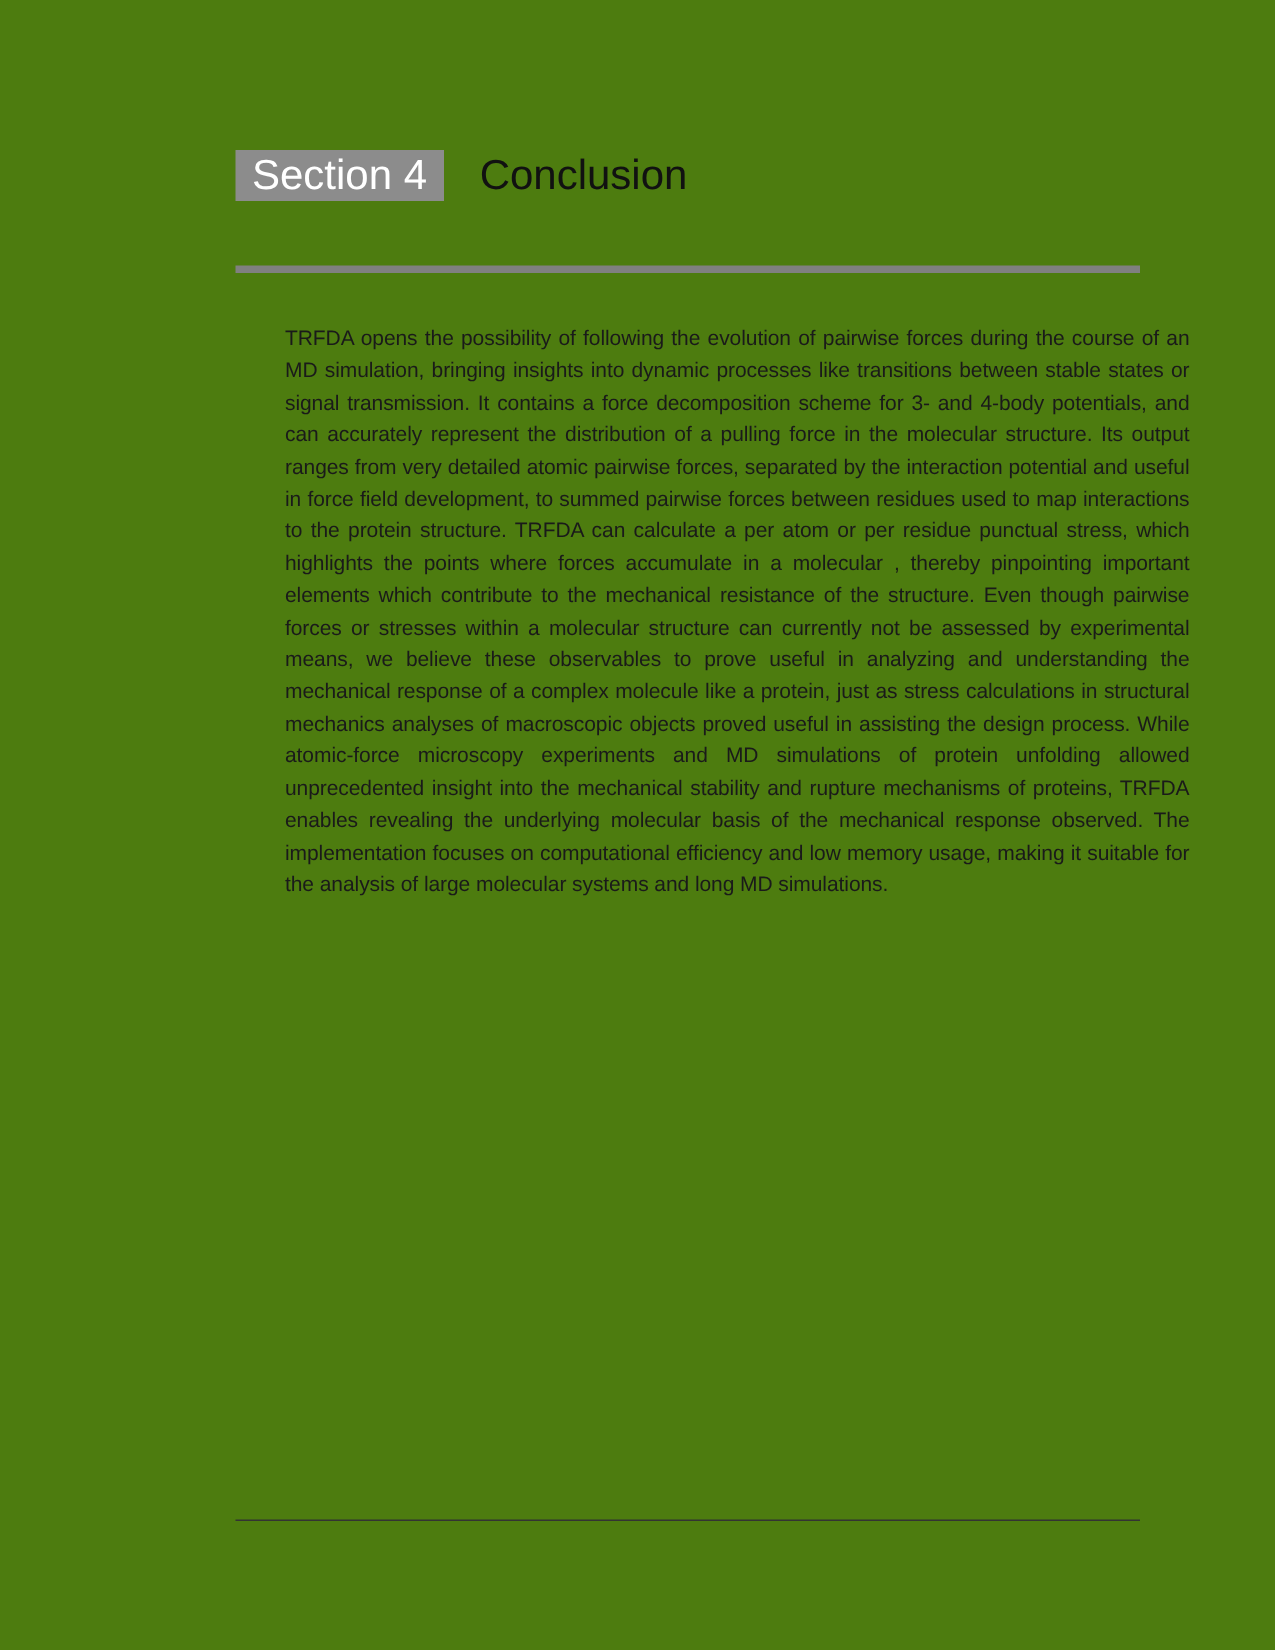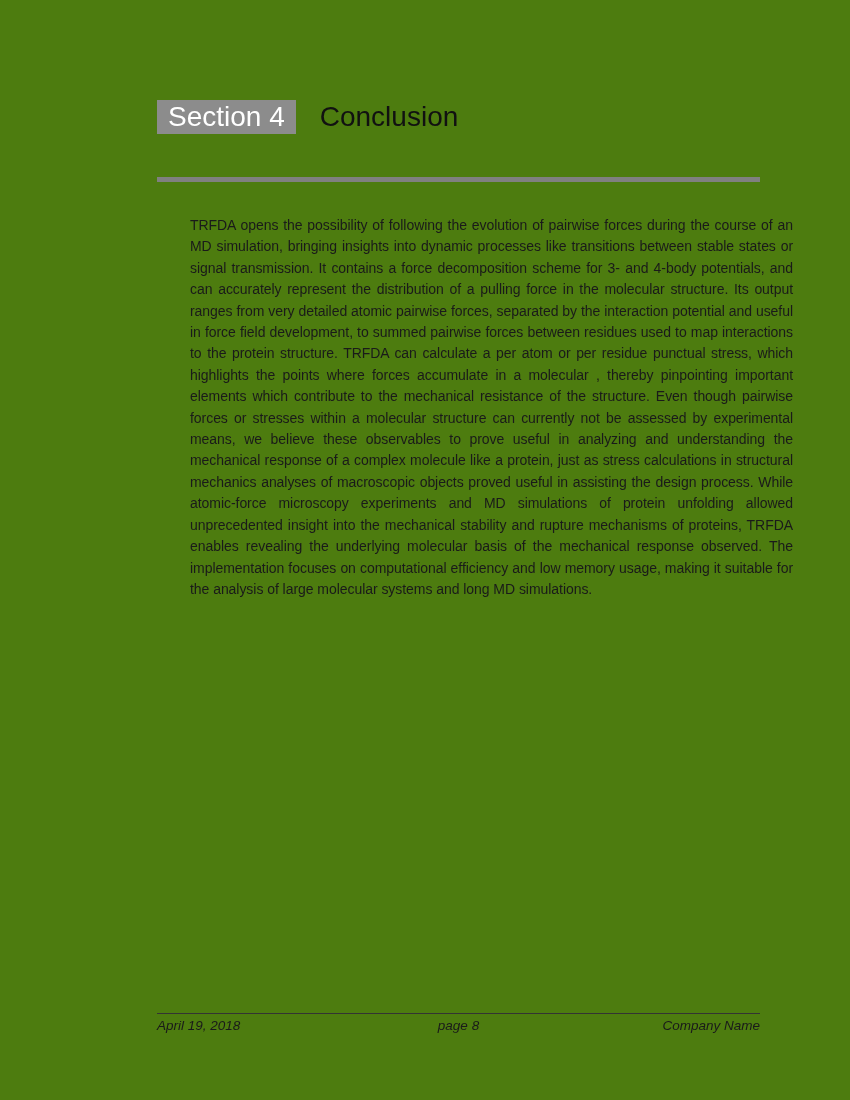--- a/index.html
+++ b/index.html
@@ -89,19 +89,14 @@
     <span class="section-badge">Section 4</span>
     <span class="section-title">Conclusion</span>
   </div>
 
   <div class="title-rule"></div>
 
   <p class="body-text">TRFDA opens the possibility of following the evolution of pairwise forces during the course of an MD simulation, bringing insights into dynamic processes like transitions between stable states or signal transmission. It contains a force decomposition scheme for 3- and 4-body potentials, and can accurately represent the distribution of a pulling force in the molecular structure. Its output ranges from very detailed atomic pairwise forces, separated by the interaction potential and useful in force field development, to summed pairwise forces between residues used to map interactions to the protein structure. TRFDA can calculate a per atom or per residue punctual stress, which highlights the points where forces accumulate in a molecular , thereby pinpointing important elements which contribute to the mechanical resistance of the structure. Even though pairwise forces or stresses within a molecular structure can currently not be assessed by experimental means, we believe these observables to prove useful in analyzing and understanding the mechanical response of a complex molecule like a protein, just as stress calculations in structural mechanics analyses of macroscopic objects proved useful in assisting the design process. While atomic-force microscopy experiments and MD simulations of protein unfolding allowed unprecedented insight into the mechanical stability and rupture mechanisms of proteins, TRFDA enables revealing the underlying molecular basis of the mechanical response observed. The implementation focuses on computational efficiency and low memory usage, making it suitable for the analysis of large molecular systems and long MD simulations.</p>
 
   <div class="footer-rule"></div>
 
-  <div class="footer">
-    <span class="footer-left">April 19, 2018</span>
-    <span class="footer-center">page 8</span>
-    <span class="footer-right">Company Name</span>
-  </div>
 
 </div>
 
 </body></html>

